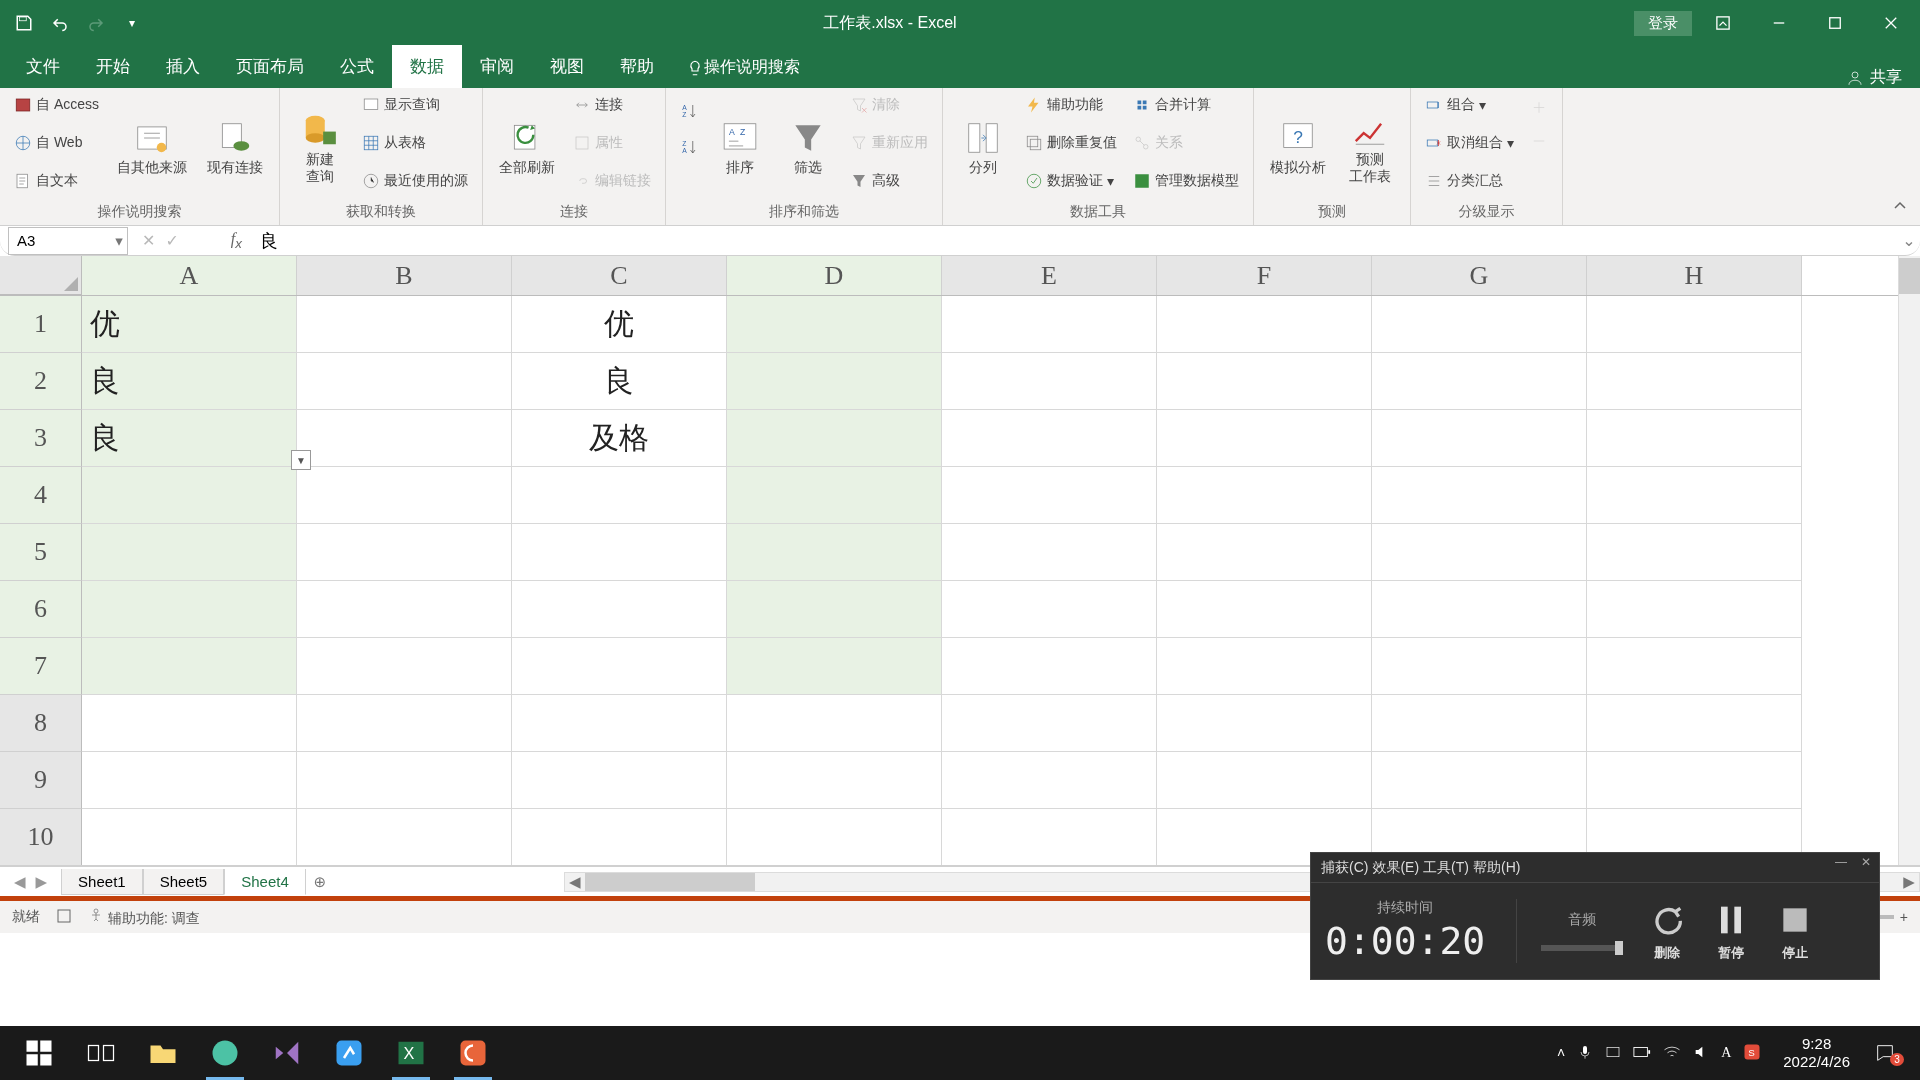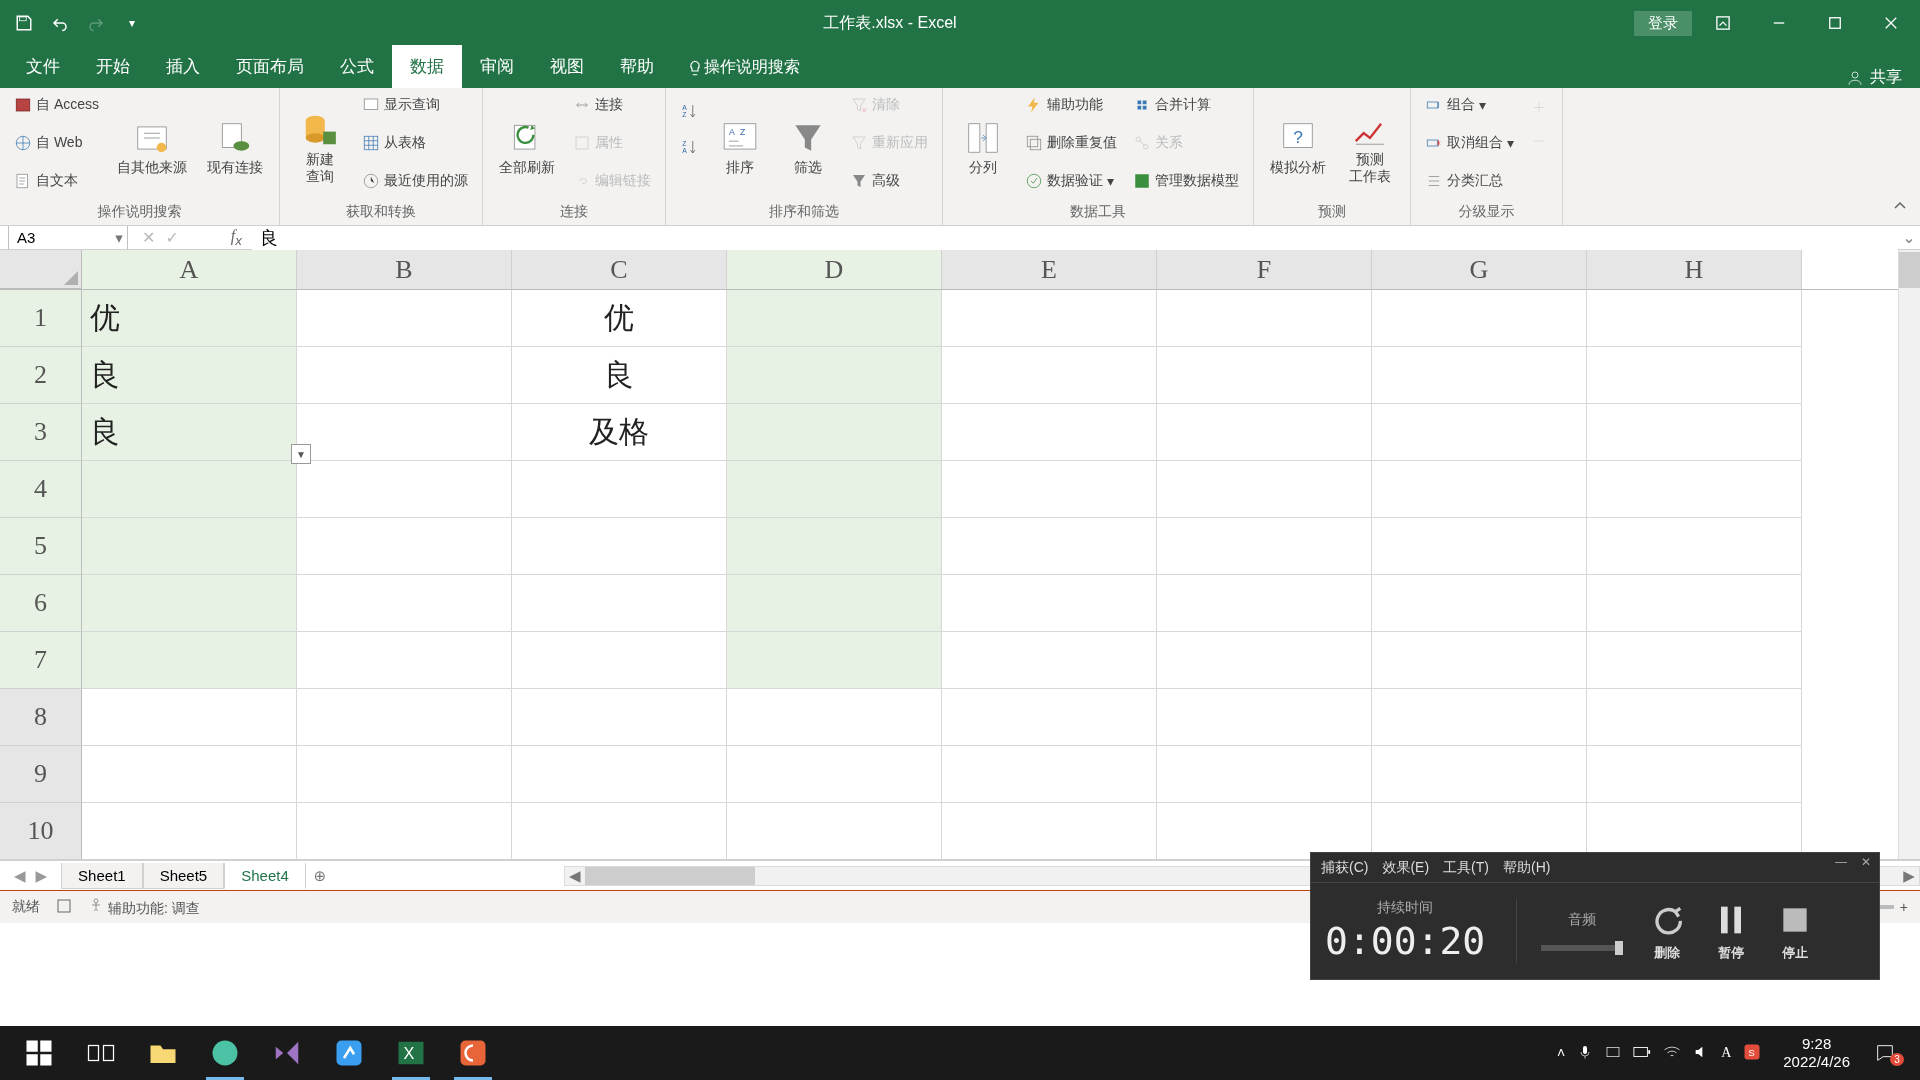--- a/index.html
+++ b/index.html
@@ -32,21 +32,21 @@
     .big-btn { display: flex; flex-direction: column; align-items: center; justify-content: center; padding: 4px 6px; cursor: pointer; min-width: 60px; }
     .big-btn svg { width: 38px; height: 38px; }
     .big-btn .lbl { font-size: 14px; text-align: center; line-height: 1.15; margin-top: 2px; }
     .small-row { display: flex; align-items: center; gap: 4px; padding: 2px 4px; cursor: pointer; white-space: nowrap; }
     .small-row svg { width: 18px; height: 18px; }
     .disabled { color: #bcbcbc; }
     .disabled svg { opacity: .4; }
     .ribbon-collapse { position: absolute; right: 12px; bottom: 8px; cursor: pointer; }
 
     
-    .formula-bar { height: 24px; border-bottom: 1px solid #d0d0d0; display: flex; align-items: center; background: #fff; }
+    .formula-bar { height: 30px; border-bottom: 1px solid #d0d0d0; display: flex; align-items: center; background: #fff; border-radius: 16px; }
     .name-box { width: 120px; height: 28px; border: 1px solid #c0c0c0; margin-left: 8px; padding-left: 8px; font-size: 15px; display: flex; align-items: center; justify-content: space-between; }
     .name-box-arrow { width: 16px; color: #777; text-align: center; cursor: pointer; }
     .fx-icons { display: flex; gap: 10px; padding: 0 14px; color: #b8b8b8; }
     .fx-icons span { cursor: pointer; font-size: 16px; }
     .fx-label { font-style: italic; font-family: serif; color: #666; padding-right: 10px; margin-left: 38px; }
     .formula-input { flex: 1; height: 28px; padding-left: 8px; font-size: 18px; border: none; outline: none; }
     .formula-expand { width: 22px; color: #888; cursor: pointer; text-align: center; }
 
     
     .grid-area { position: relative; height: 610px; overflow: hidden; border-bottom: 1px solid #d0d0d0; background: #fff; }
@@ -70,31 +70,31 @@
     .sheet-nav span { cursor: pointer; padding: 0 4px;}
     .sheet-tab { padding: 4px 16px; border: 1px solid #d0d0d0; border-top: none; background: #f3f2f1; cursor: pointer; }
     .sheet-tab.active { background: #fff; border-bottom: 1px solid #fff; color: #217346; font-weight: 500; }
     .sheet-add { width: 28px; display: flex; align-items: center; justify-content: center; color: #777; cursor: pointer; }
     .hscroll-region { flex: 1; position: relative; margin-left: 230px; height: 20px; border: 1px solid #dcdcdc; background: #f1f1f1; display: flex; align-items: center; }
     .hscroll-left, .hscroll-right { width: 20px; text-align: center; color: #777; cursor: pointer; }
     .hscroll-track { flex: 1; position: relative; height: 100%; }
     .hscroll-thumb { position: absolute; left: 0; width: 170px; height: 100%; background: #cdcdcd; }
 
     
-    .statusbar { height: 32px; background: #f3f2f1; border-top: 1px solid #c2410c; display: flex; align-items: center; font-size: 14px; color: #555; padding: 16px 12px; gap: 16px; }
+    .statusbar { height: 32px; background: #f3f2f1; border-top: 5px solid #c2410c; display: flex; align-items: center; font-size: 14px; color: #555; padding: 16px 12px; gap: 16px; }
     .spacer { flex: 1; }
     .view-btns { display: flex; gap: 6px; }
     .view-btn { width: 26px; height: 20px; border: 1px solid #c0c0c0; cursor: pointer; display:flex; align-items:center; justify-content:center;}
     .zoom { display: flex; align-items: center; gap: 6px; }
     .zoom-slider { width: 120px; height: 4px; background: #bbb; position: relative; }
     .zoom-slider-thumb { position: absolute; left: 62%; top: -4px; width: 8px; height: 12px; background: #666; }
 
     
     .recorder { position: absolute; right: 40px; bottom: 100px; width: 570px; background: #2d2d2d; border: 1px solid #444; color: #ddd; font-size: 14px; }
-    .rec-menu { height: 30px; display: flex; align-items: center; padding: 0 10px; gap: 14px; border-bottom: 1px solid #444; }
+    .rec-menu { height: 30px; display: flex; align-items: center; padding: 0 10px; gap: 4px; border-bottom: 1px solid #444; }
     .rec-menu span { cursor: pointer; }
     .rec-body { display: flex; align-items: center; height: 96px; padding: 0 14px; gap: 24px; }
     .rec-block { text-align: center; }
     .rec-block .ttl { font-size: 14px; color: #aaa; }
     .rec-time { font-size: 38px; font-family: Consolas, monospace; color: #eee; margin-top: 2px; }
     .rec-audio-bar { width: 82px; height: 6px; background: #555; margin-top: 16px; position: relative; }
     .rec-audio-knob { position: absolute; right: 0; top: -4px; width: 8px; height: 14px; background: #ccc; }
     .rec-btn { display: flex; flex-direction: column; align-items: center; gap: 4px; cursor: pointer; }
     .rec-btn svg { width: 40px; height: 40px; }
     .rec-btn .lbl { font-size: 13px; font-weight: bold; }

